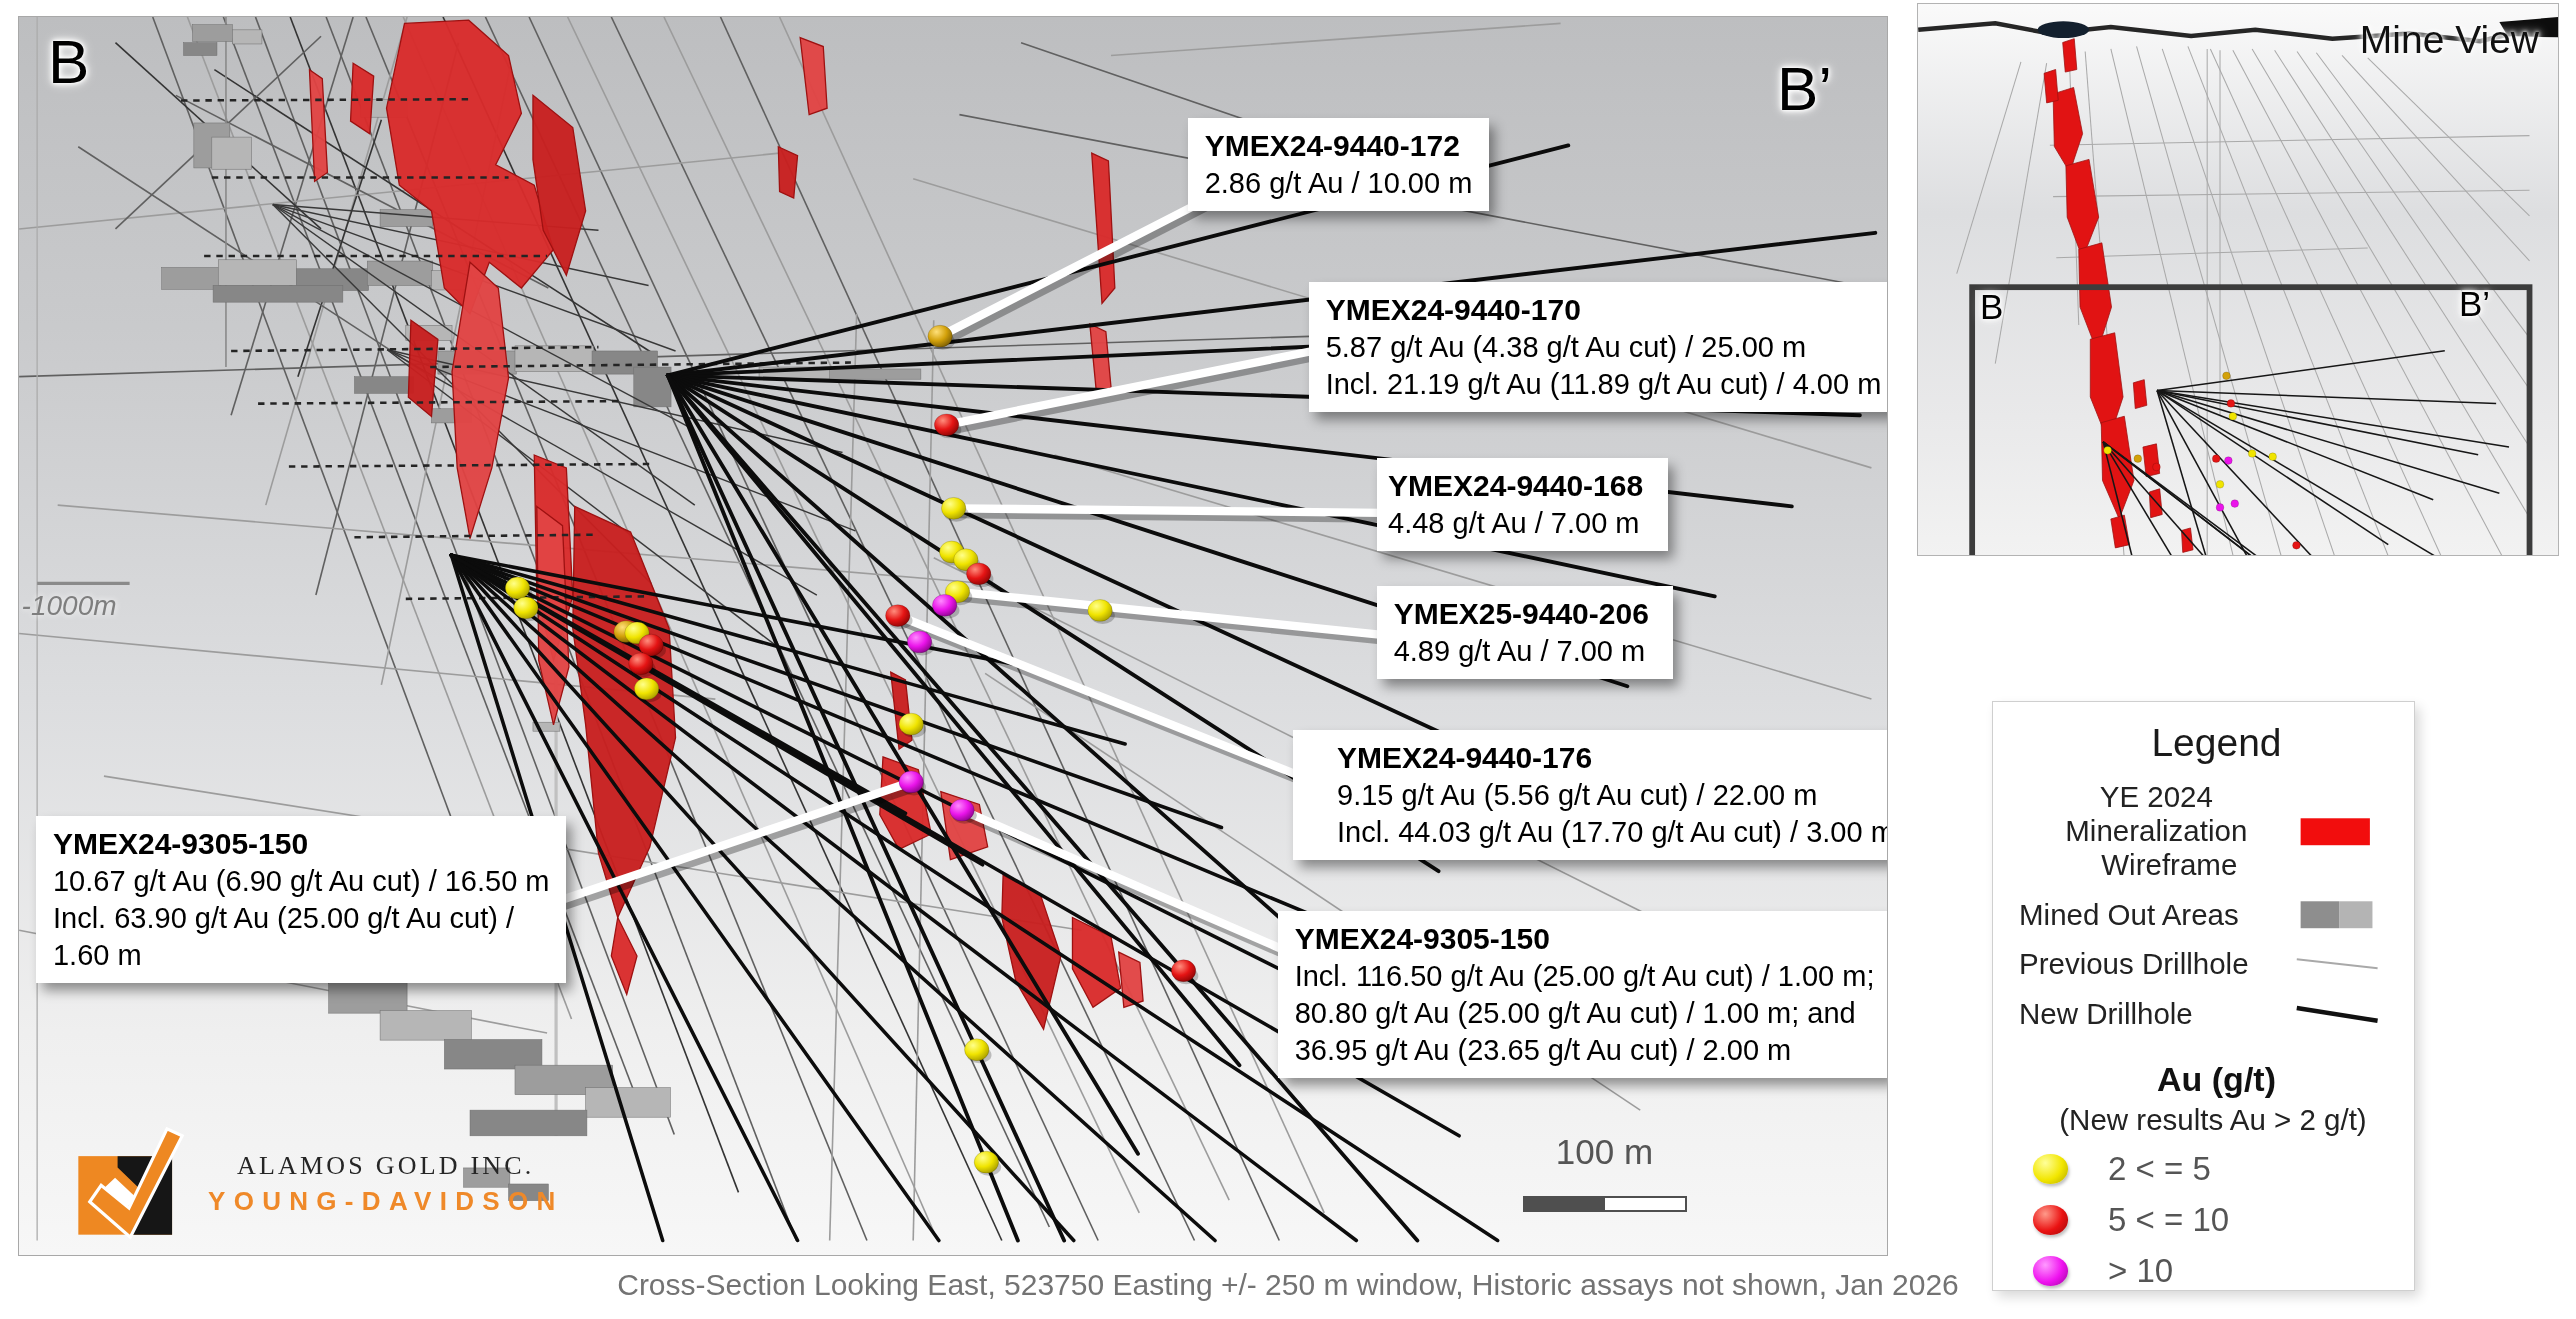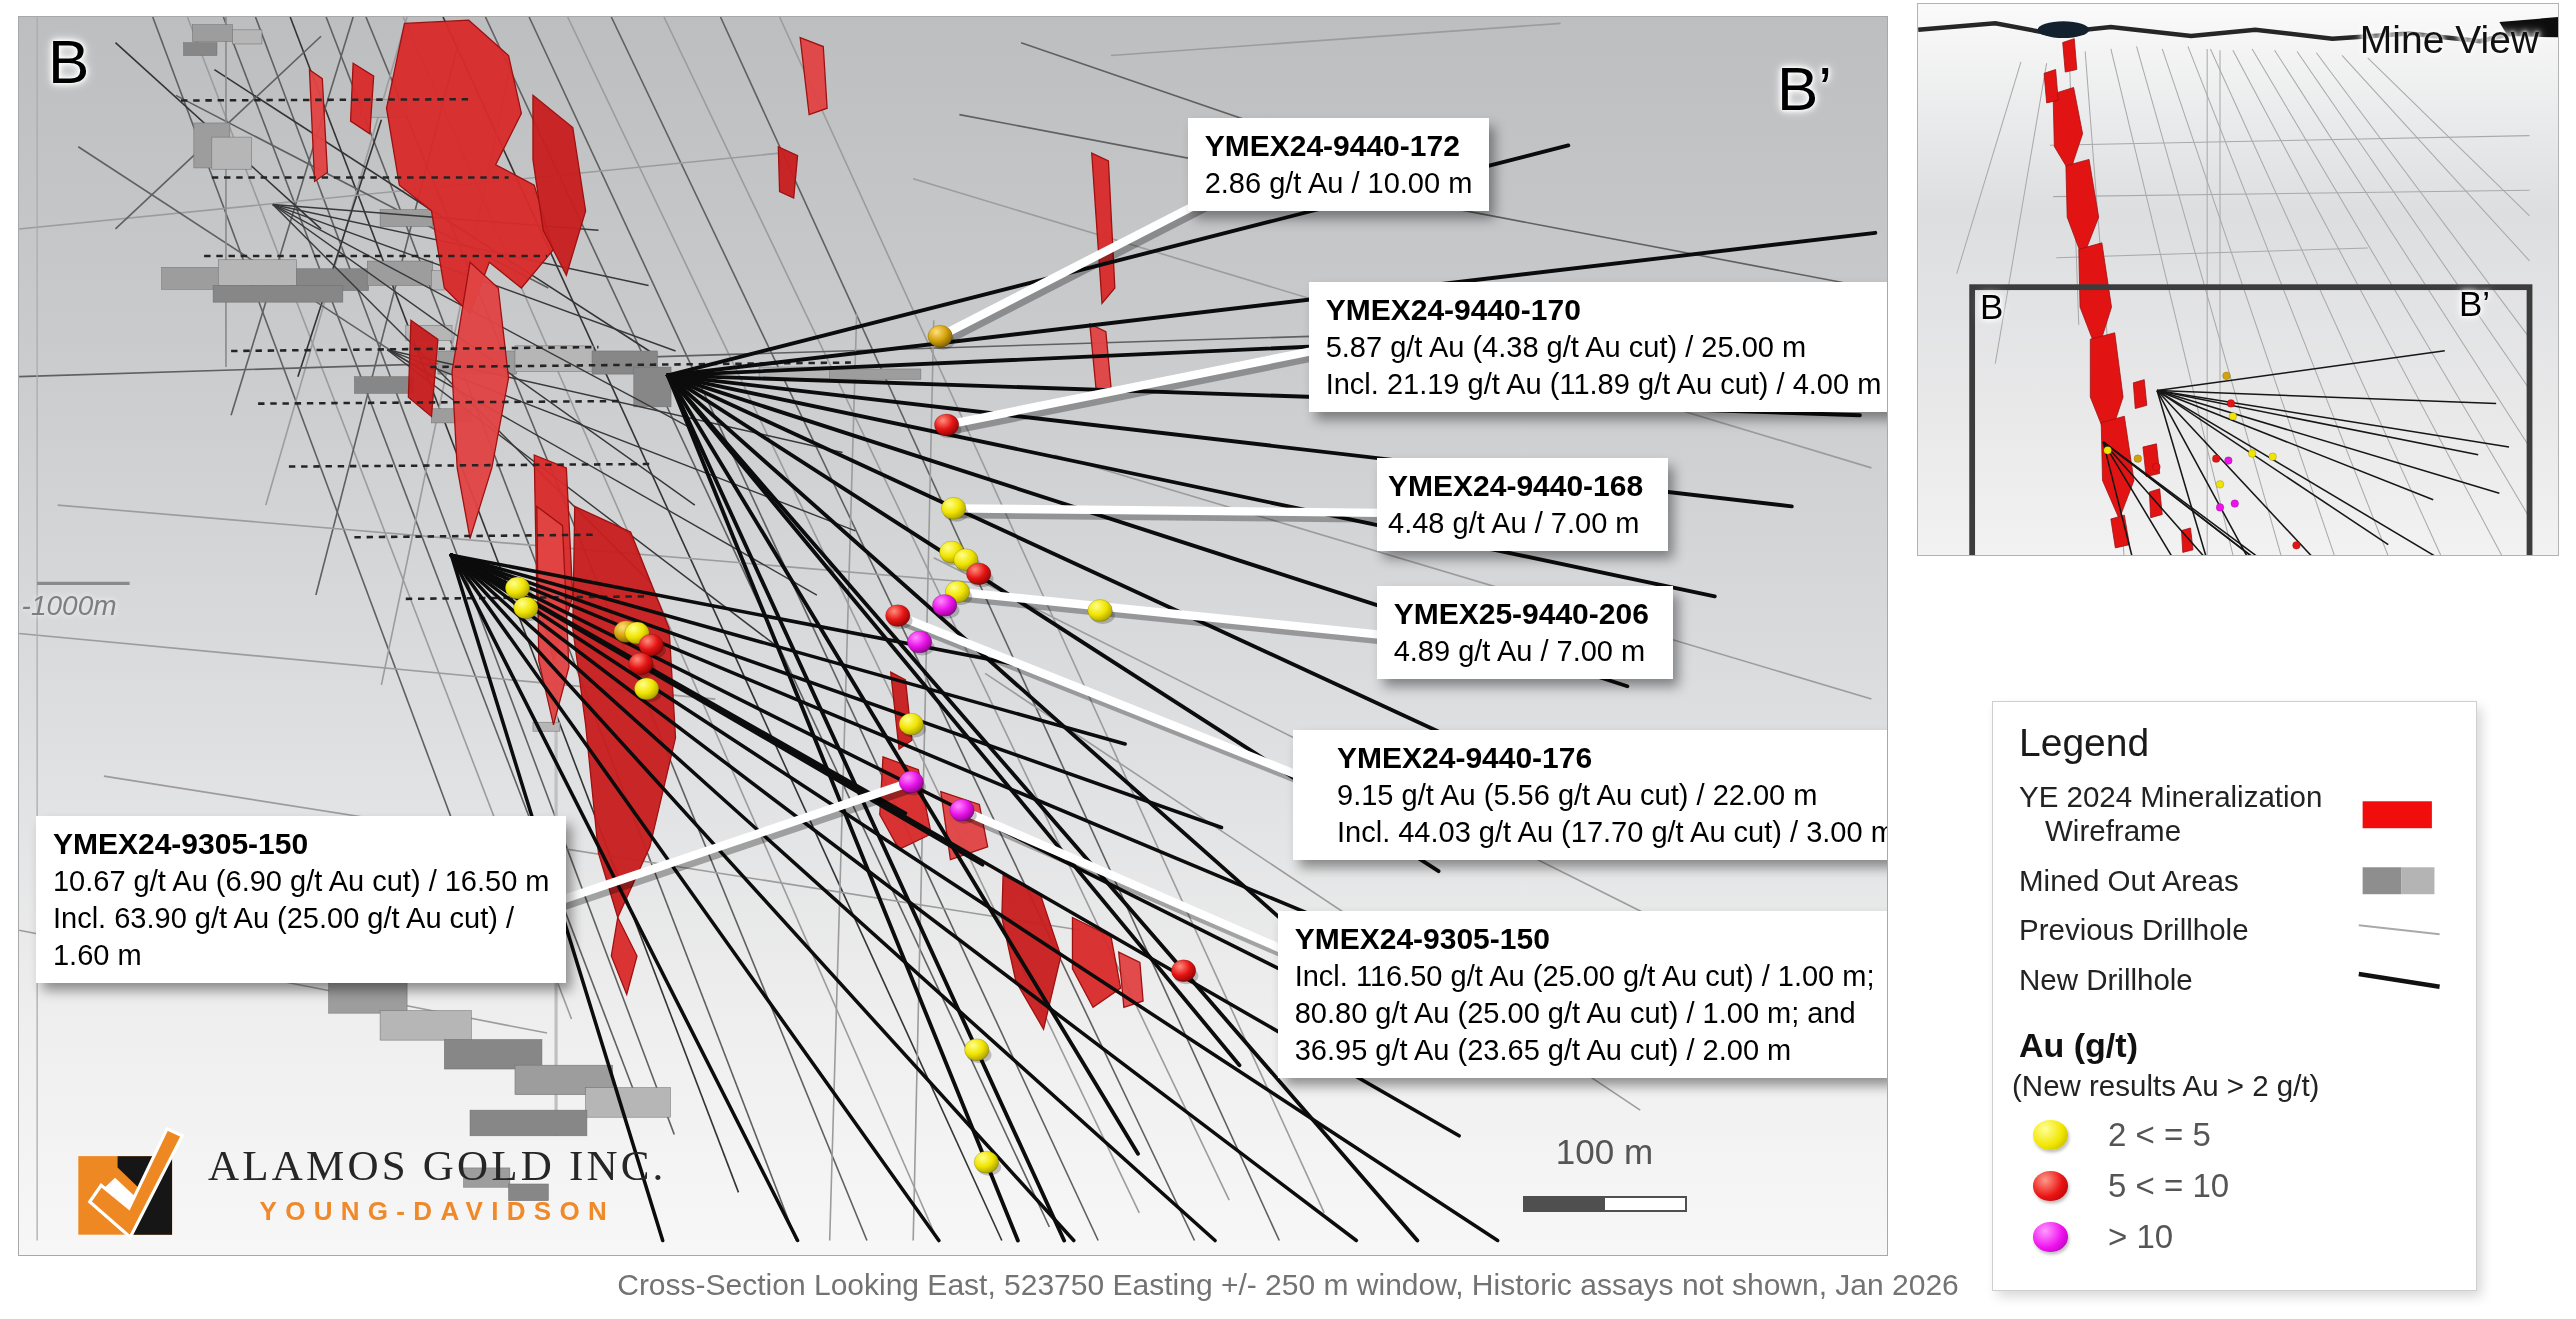--- a/index.html
+++ b/index.html
@@ -22,30 +22,30 @@
   .ib-left{left:62px;top:283px;}
   .ib-right{left:541px;top:280px;}
   .elev-label{position:absolute;left:2.6px;top:573px;font-size:28px;font-style:italic;color:#7e7e7e;
       text-shadow:0 0 6.4px #fff;}
   .callout{position:absolute;background:#fff;padding:9px 16.7px;
       box-shadow:6.4px 7.7px 11.6px rgba(0,0,0,.42);}
   .callout .t{font-weight:bold;font-size:30px;line-height:38px;white-space:nowrap;color:#000;}
   .callout .l{font-size:29px;line-height:37px;white-space:nowrap;color:#000;}
   .logo{position:absolute;left:53px;top:1110px;display:flex;align-items:center;gap:22px;}
   .logo-text{display:flex;flex-direction:column;align-items:center;}
-  .logo-name{font-family:"Liberation Serif",serif;font-size:43px;letter-spacing:3.2px;color:#262626;white-space:nowrap;}
+  .logo-name{font-family:"Liberation Serif",serif;font-size:26px;letter-spacing:3.2px;color:#262626;white-space:nowrap;}
   .logo-site{font-size:26px;font-weight:bold;letter-spacing:8.3px;color:#ef8929;margin-top:5.1px;white-space:nowrap;}
   .scalebar{position:absolute;left:1489px;top:1115px;width:193px;}
   .scalebar .sb-label{font-size:35px;color:#555;text-align:center;margin-bottom:24.4px;}
   .sb-bar{display:flex;width:164px;margin:0 auto;height:15.4px;}
   .sb-dark{width:82px;background:#4f4f4f;}
   .sb-light{width:82px;background:#fff;border:2.6px solid #4f4f4f;border-left:none;box-sizing:border-box;}
   .caption{position:absolute;left:0;right:0;top:1268px;text-align:center;font-size:30px;color:#737373;}
-  .legend{position:absolute;left:1992px;top:701px;width:485px;height:590px;background:#fff;
-      border:1.3px solid #cfcfcf;box-shadow:5.1px 6.4px 11.6px rgba(0,0,0,.16);box-sizing:border-box;}
+  .legend{position:absolute;left:1992px;top:701px;width:423px;height:590px;background:#fff;
+      border:1.3px solid #cfcfcf;box-shadow:5.1px 6.4px 11.6px rgba(0,0,0,.16);box-sizing:border-box;text-align:center;}
   .legend-title{font-size:39px;color:#1a1a1a;margin:19px 0 9px 26px;}
   .lrow{display:flex;justify-content:space-between;align-items:center;margin:15.4px 24.4px 0 26px;}
   .lrow .lab{font-size:29.5px;line-height:34px;color:#222;}
   .lrow .lab .ind{padding-left:26px;}
   .lswatch{width:96px;flex:0 0 96px;display:flex;justify-content:flex-start;align-items:center;}
   .au-h{font-size:34px;font-weight:bold;color:#111;margin:29.5px 0 3.9px 26px;}
   .au-s{font-size:29.5px;color:#222;margin:0 0 3.9px 19px;}
   .au-row{display:flex;align-items:center;margin:13px 0 0 40px;gap:40px;}
   .au-row .au-lab{font-size:33px;color:#555;}
   .au-dot{width:35px;height:29.5px;border-radius:50%;box-shadow:1.3px 2.6px 3.2px rgba(0,0,0,.25);}

